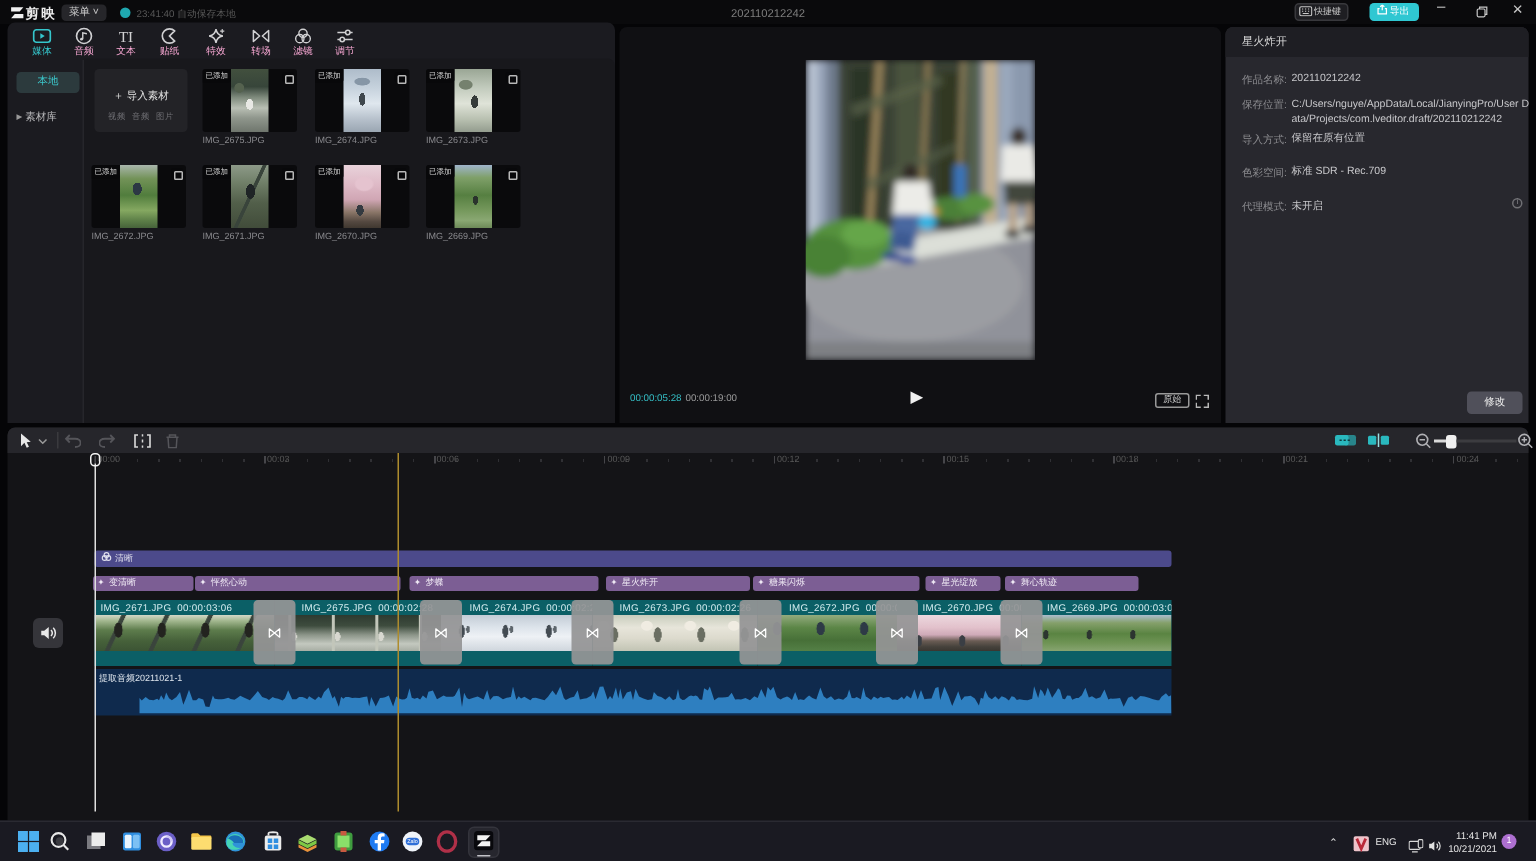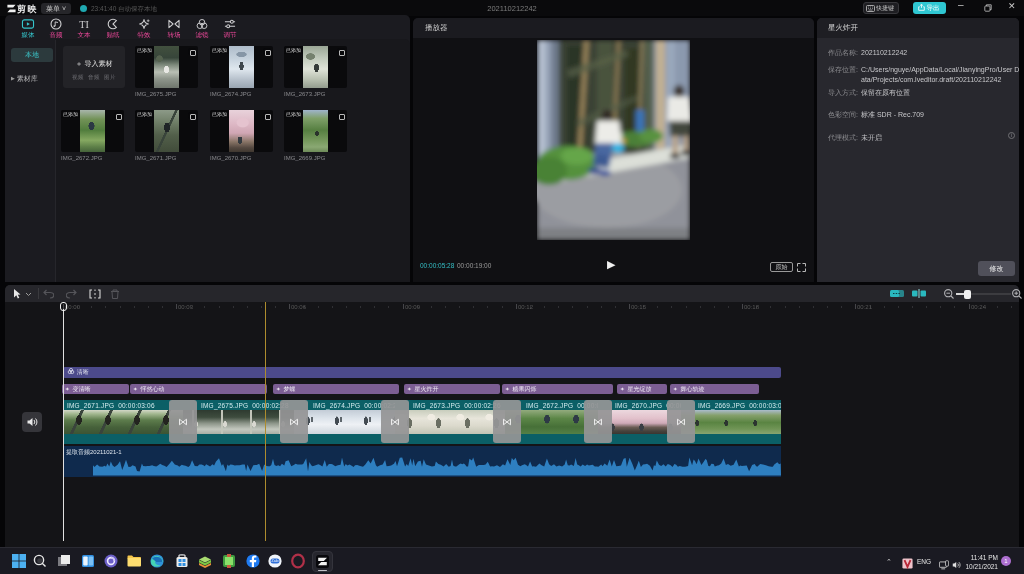--- a/index.html
+++ b/index.html
@@ -11,21 +11,21 @@
 #menubtn { position:absolute; left:41px; top:2.5px; width:30px; height:11px; background:#26262a; border-radius:3px; color:#ccc; font-size:7px; text-align:center; line-height:11px; }
 #savedot { position:absolute; left:80px; top:4.5px; width:7px; height:7px; border-radius:50%; background:#1fa8b0; }
 #savetxt { position:absolute; left:91px; top:4.5px; font-size:6.5px; color:#585858; }
 #wintitle { position:absolute; left:462px; top:4px; width:100px; text-align:center; font-size:7.5px; color:#7c7c7c; }
 #hotkeybtn { position:absolute; left:863px; top:2px; width:36px; height:12px; background:#1e1e22; border:1px solid #38383c; border-radius:3px; color:#c8c8c8; font-size:6px; line-height:10px; white-space:nowrap; }
 #hotkeybtn svg { vertical-align:-1.5px; margin:0 1px 0 2px; }
 #exportbtn { position:absolute; left:913px; top:2px; width:33px; height:12px; background:#2fc7d2; border-radius:3px; color:#fff; font-size:6.5px; line-height:12px; white-space:nowrap; padding-left:5px; }
 #exportbtn svg { vertical-align:-1px; margin-right:1.5px; }
 .winctl { position:absolute; top:2px; color:#c8c8c8; font-size:10px; }
 #leftpanel { position:absolute; left:5px; top:15px; width:405px; height:267px; background:#1b1b20; border-radius:5px 5px 0 0; }
-.tab { position:absolute; top:2.5px; width:34px; text-align:center; color:#ec4899; }
+.tab { position:absolute; top:2.5px; width:34px; text-align:center; color:#f9a8d4; }
 .tab svg { display:block; margin:0 auto; }
 .tab .tlabel { font-size:6.5px; line-height:7px; margin-top:1px; }
 .tab.active { color:#35c6cc; }
 #sidebar-sep { position:absolute; left:50px; top:25px; width:1px; height:242px; background:#26262b; }
 #localpill { position:absolute; left:6px; top:33px; width:42px; height:14px; background:#2c3a3d; border-radius:3px; color:#3cc8cc; font-size:7px; text-align:center; line-height:14px; }
 #libitem { position:absolute; left:6px; top:57px; width:46px; height:12px; color:#bcbcbe; font-size:7px; line-height:12px; }
 #libitem .arr { font-size:5px; vertical-align:1px; color:#999; }
 #mediagrid { position:absolute; left:51px; top:24px; width:354px; height:243px; background:#18181c; border-radius:0 5px 0 0;}
 #importcard { position:absolute; left:7px; top:7px; width:62px; height:42px; background:#232327; border-radius:3px; text-align:center; }
 #importcard .t1 { margin-top:13px; font-size:7px; color:#e4e4e4; }
@@ -209,21 +209,20 @@
 <div class="fname" style="left:154px; top:116px;">IMG_2670.JPG</div>
 <div class="thumb" style="left:228px; top:71px;">
           <div class="photo" style="background-image:radial-gradient(ellipse 3px 5px at 56% 56%, #2a332c 60%, transparent 61%),linear-gradient(180deg,#9fb4cb 0%,#7fa069 20%,#567f41 48%,#75985c 72%,#8aa873 88%,#6d8a58 100%);"></div>
           <div class="badge">已添加</div>
           <div class="addicon"></div>
         </div>
 <div class="fname" style="left:228px; top:116px;">IMG_2669.JPG</div>
 </div>
     </div>
 <div id="player">
-<div id="playerhead">播放器</div>
 <div id="video">
 <svg width="153" height="200" viewBox="0 0 153 200">
  <defs>
             <filter id="bl" x="-15%" y="-15%" width="130%" height="130%">
               <feGaussianBlur stdDeviation="2.4"></feGaussianBlur>
             </filter>
           </defs>
  <g filter="url(#bl)">
   <rect x="0" y="0" width="153" height="130" fill="#42493f"></rect>
   <rect x="0" y="0" width="22" height="135" fill="#96a3b8"></rect>

